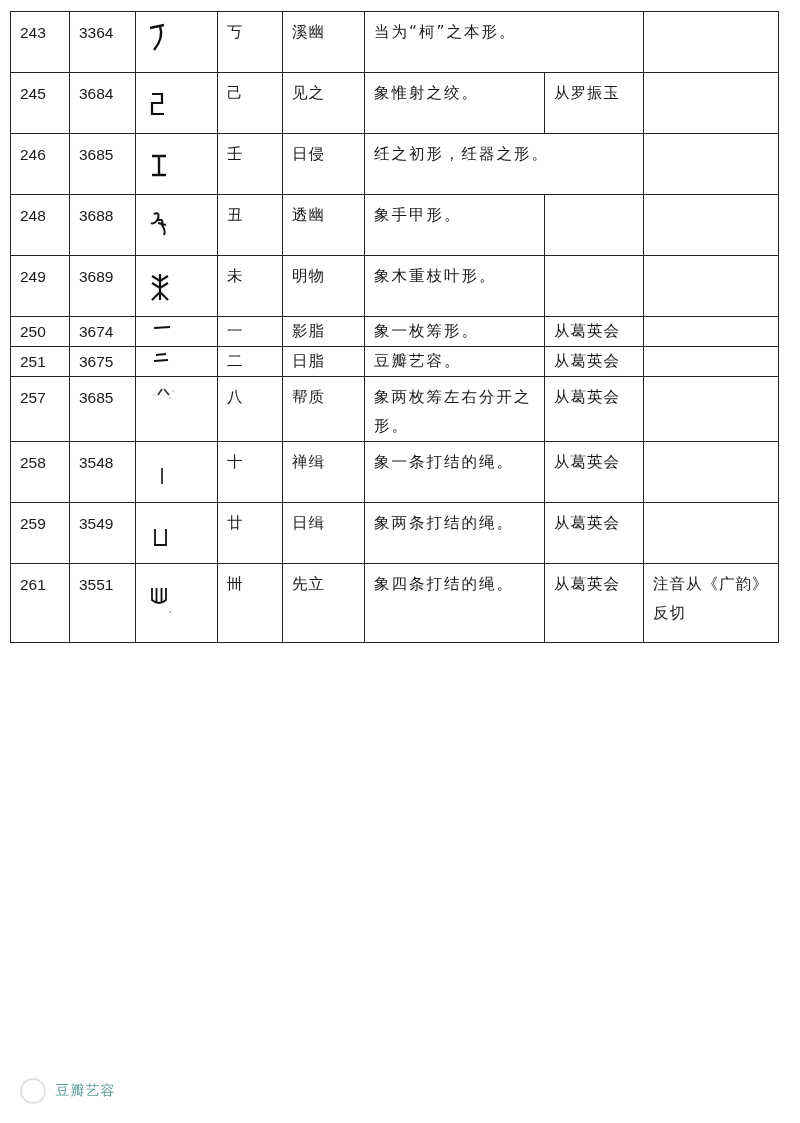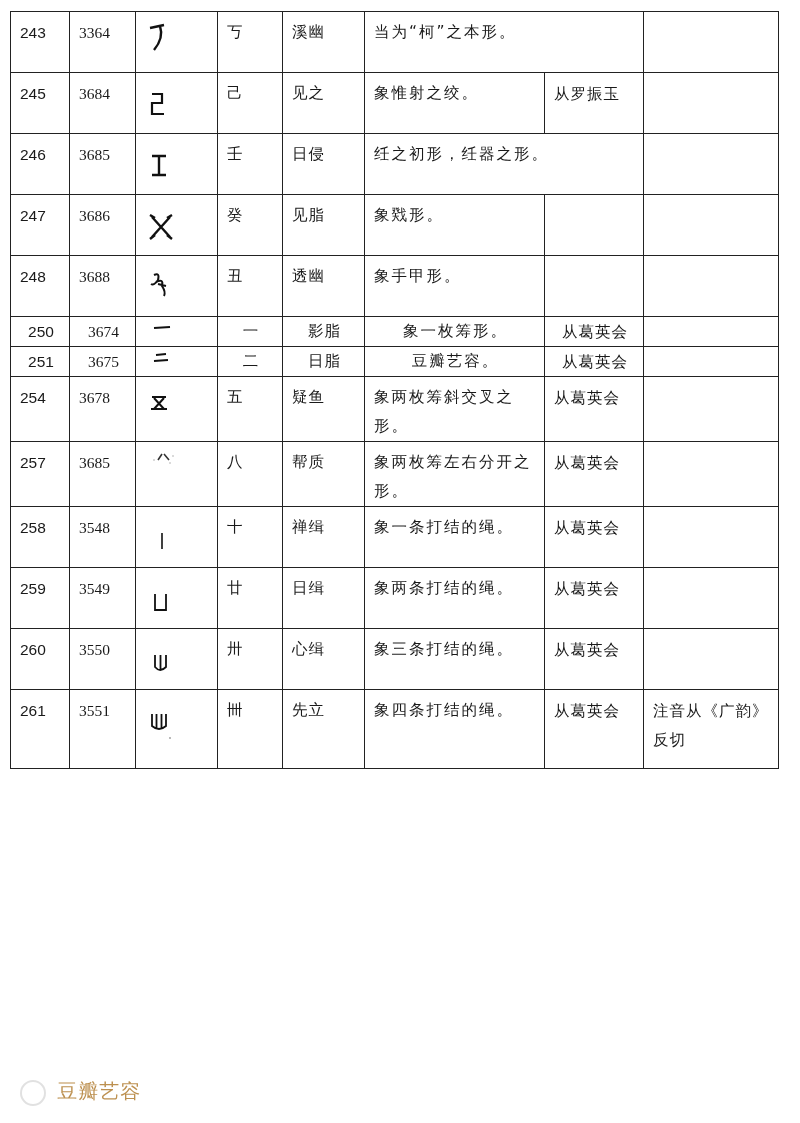--- a/index.html
+++ b/index.html
@@ -3,30 +3,30 @@
 <meta charset="utf-8">
 <style>
   html, body { margin: 0; padding: 0; background: #ffffff; }
   body { width: 800px; height: 1123px; position: relative; overflow: hidden;
          font-family: "DejaVu Sans", "Liberation Sans", sans-serif; color: #1a1a1a; }
   table.glyphs { position: absolute; left: 10px; top: 11px; border-collapse: collapse;
                  table-layout: fixed; width: 768px; }
   table.glyphs td { border: 1.5px solid #222; vertical-align: top; padding: 6px 7px 0 9px;
                     font-size: 15.5px; line-height: 29px; overflow: hidden; }
   td.num { font-family: "Liberation Sans", "DejaVu Sans", sans-serif; font-size: 16px; margin-left: 44px; }
-  td.code { font-family: Liberation Serif, serif; font-size: 16px; }
+  td.code { font-family: Liberation Sans, sans-serif; font-size: 16px; }
   td.oracle { padding: 0 !important; position: relative; }
   td.oracle svg { position: absolute; left: 10px; top: 8px; }
   td.cjk { font-family: "DejaVu Sans", sans-serif; font-size: 15px; letter-spacing: 1px; }
   td.desc { letter-spacing: 2px; }
-  td.src  { letter-spacing: 1px; font-family: Liberation Serif, serif; }
+  td.src  { letter-spacing: 1px; }
   tr.tall td { height: 54px; }
-  tr.short td { height: 24px; padding-top: 0; line-height: 29px; text-align: center; }
+  tr.short td { height: 24px; padding-top: 0; line-height: 29px; }
   tr.tall2 td { height: 72px; }
-  .watermark { position: absolute; left: 20px; top: 1078px; color: #a16207; font-size: 20px;
+  .watermark { position: absolute; left: 20px; top: 1078px; color: #0f766e; font-size: 14px;
                letter-spacing: 1px; opacity: 0.7; }
   .watermark .wm-icon { display: inline-block; width: 22px; height: 22px; border: 2px solid #d5d5d5;
                         border-radius: 50%; vertical-align: middle; margin-right: 4px; }
 </style>
 </head>
 <body>
 
 <table class="glyphs">
   <colgroup>
     <col style="width:59px">
@@ -77,50 +77,50 @@
         <svg width="40" height="48" viewBox="0 0 40 48">
             <path d="M6 14 L20 14 M13 14 L13 33 M6 33 L20 33" stroke="#111" stroke-width="2.4" fill="none"></path>
           </svg>
       </td>
       <td class="cjk">壬</td>
       <td class="cjk">日侵</td>
       <td class="cjk desc" colspan="2">纴之初形，纴器之形。</td>
       <td></td>
     </tr>
 
-    <tr class="tall">
-      <td class="num">247</td>
-      <td class="code">3686</td>
-      <td class="oracle">
-        <svg width="40" height="48" viewBox="0 0 40 48">
-            <path d="M6 14 L24 34 M24 14 L6 34 M4 12 L9 15 M26 12 L21 15 M4 36 L9 32 M26 36 L21 32" stroke="#111" stroke-width="2.4" fill="none"></path>
-          </svg>
-      </td>
-      <td class="cjk">癸</td>
-      <td class="cjk">见脂</td>
-      <td class="cjk desc">象戣形。</td>
-      <td class="cjk src"></td>
-      <td></td>
-    </tr>
 
     <tr class="tall">
       <td class="num">248</td>
       <td class="code">3688</td>
       <td class="oracle">
         <svg width="40" height="48" viewBox="0 0 40 48">
             <path d="M8 11 Q14 8 12 16 Q8 22 5 20 M10 18 Q18 14 16 22 Q20 28 18 32 M12 20 L20 22" stroke="#111" stroke-width="2" fill="none"></path>
           </svg>
       </td>
       <td class="cjk">丑</td>
       <td class="cjk">透幽</td>
       <td class="cjk desc">象手甲形。</td>
       <td class="cjk src"></td>
       <td></td>
     </tr>
 
+    <tr class="tall">
+      <td class="num">249</td>
+      <td class="code">3689</td>
+      <td class="oracle">
+        <svg width="40" height="48" viewBox="0 0 40 48">
+            <path d="M14 10 L14 36 M6 12 L14 17 L22 12 M6 19 L14 24 L22 19 M14 28 L6 36 M14 28 L22 36" stroke="#111" stroke-width="2.2" fill="none"></path>
+          </svg>
+      </td>
+      <td class="cjk">未</td>
+      <td class="cjk">明物</td>
+      <td class="cjk desc">象木重枝叶形。</td>
+      <td class="cjk src"></td>
+      <td></td>
+    </tr>
 
     <tr class="short">
       <td class="num">250</td>
       <td class="code">3674</td>
       <td class="oracle">
         <svg style="top:2px" width="40" height="24" viewBox="0 0 40 24">
             <path d="M8 9 L24 8" stroke="#111" stroke-width="2" fill="none"></path>
           </svg>
       </td>
       <td class="cjk">一</td>
@@ -140,34 +140,20 @@
       </td>
       <td class="cjk">二</td>
       <td class="cjk">日脂</td>
       <td class="cjk desc">豆瓣艺容。</td>
       <td class="cjk src">从葛英会</td>
       <td></td>
     </tr>
 
 
 
-    <tr class="tall">
-      <td class="num">254</td>
-      <td class="code">3678</td>
-      <td class="oracle">
-        <svg width="40" height="48" viewBox="0 0 40 48">
-            <path d="M6 12 L20 12 M8 13 L18 24 M18 13 L8 24 M5 24 L21 24" stroke="#111" stroke-width="2" fill="none"></path>
-          </svg>
-      </td>
-      <td class="cjk">五</td>
-      <td class="cjk">疑鱼</td>
-      <td class="cjk desc">象两枚筹斜交叉之形。</td>
-      <td class="cjk src">从葛英会</td>
-      <td></td>
-    </tr>
 
 
 
     <tr class="tall">
       <td class="num">257</td>
       <td class="code">3685</td>
       <td class="oracle">
         <svg width="40" height="48" viewBox="0 0 40 48">
             <path d="M16 4 L12 10 M18 4 L23 10" stroke="#333" stroke-width="1.6" fill="none"></path>
             <circle cx="8" cy="10" r="0.8" fill="#aaa"></circle>
@@ -205,34 +191,20 @@
             <path d="M9 18 L9 34 L20 34 L20 18" stroke="#111" stroke-width="1.8" fill="none"></path>
           </svg>
       </td>
       <td class="cjk">廿</td>
       <td class="cjk">日缉</td>
       <td class="cjk desc">象两条打结的绳。</td>
       <td class="cjk src">从葛英会</td>
       <td></td>
     </tr>
 
-    <tr class="tall">
-      <td class="num">260</td>
-      <td class="code">3550</td>
-      <td class="oracle">
-        <svg width="40" height="48" viewBox="0 0 40 48">
-            <path d="M9 18 L9 30 Q14 36 20 30 L20 18 M14.5 18 L14.5 32" stroke="#111" stroke-width="1.8" fill="none"></path>
-          </svg>
-      </td>
-      <td class="cjk">卅</td>
-      <td class="cjk">心缉</td>
-      <td class="cjk desc">象三条打结的绳。</td>
-      <td class="cjk src">从葛英会</td>
-      <td></td>
-    </tr>
 
     <tr class="tall2">
       <td class="num">261</td>
       <td class="code">3551</td>
       <td class="oracle">
         <svg width="40" height="48" viewBox="0 0 40 48">
             <path d="M6 16 L6 28 Q13 34 20 28 L20 16 M10.5 16 L10.5 30 M15.5 16 L15.5 30" stroke="#111" stroke-width="1.8" fill="none"></path>
             <circle cx="24" cy="40" r="0.9" fill="#999"></circle>
           </svg>
       </td>

